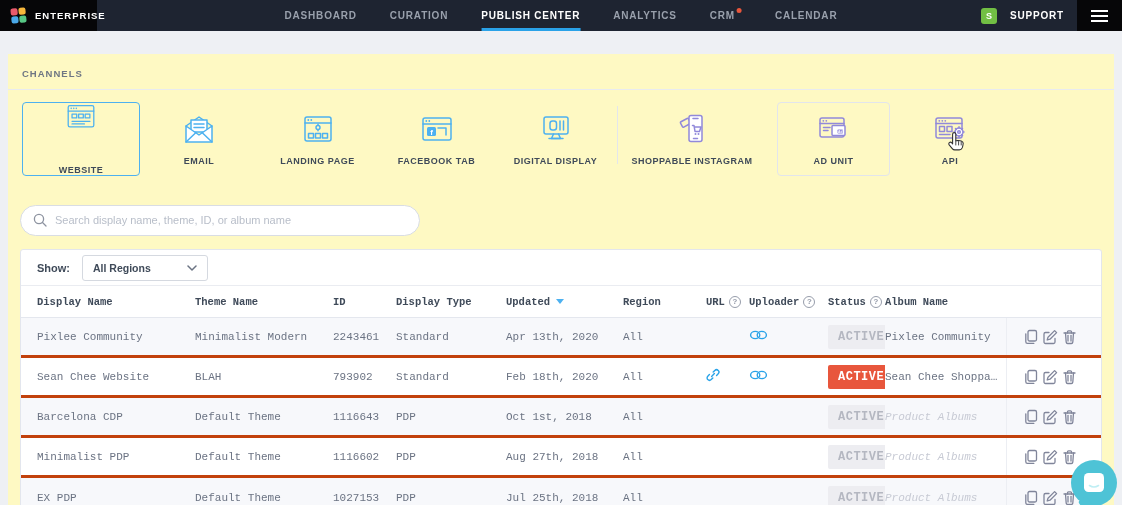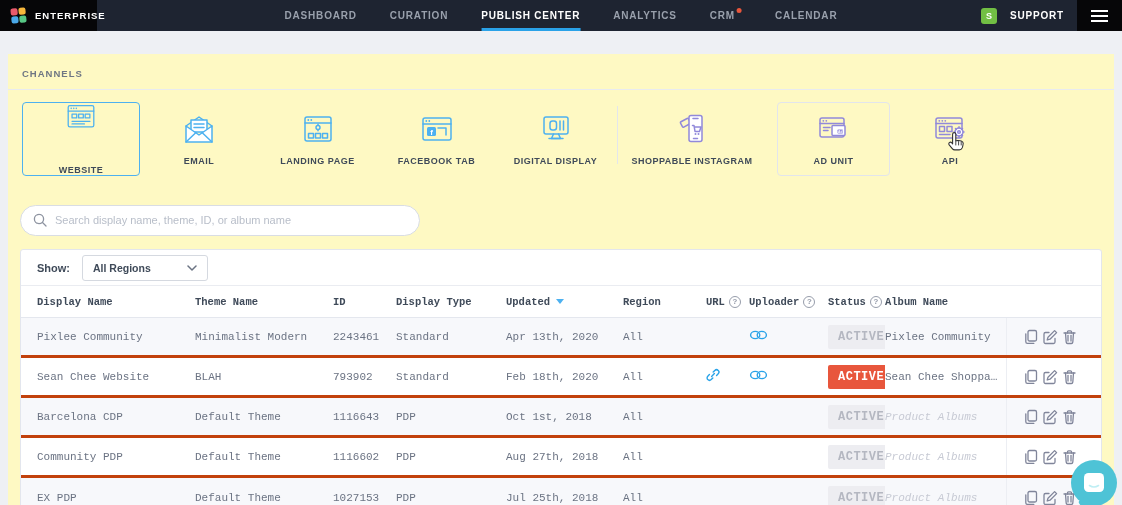--- a/index.html
+++ b/index.html
@@ -475,21 +475,21 @@
                 <path d="M3.5 4 l0.7 9.2 a1.5 1.5 0 0 0 1.5 1.3 h3.6 a1.5 1.5 0 0 0 1.5 -1.3 L11.5 4"></path>
                 <line x1="6" y1="6.5" x2="6" y2="12"></line>
                 <line x1="9" y1="6.5" x2="9" y2="12"></line>
               </g>
             </svg>
           </button>
       </div>
     </div>
 
     <div class="tgrid trow">
-      <div class="cell">Community PDP</div>
+      <div class="cell">Minimalist PDP</div>
       <div class="cell">Default Theme</div>
       <div class="cell">1116602</div>
       <div class="cell">PDP</div>
       <div class="cell">Aug 27th, 2018</div>
       <div class="cell">All</div>
       <div class="cell"></div>
       <div class="cell"></div>
       <div class="cell"><span class="badge badge-gray">ACTIVE</span></div>
       <div class="cell album placeholder">Product Albums</div>
       <div class="actions">

